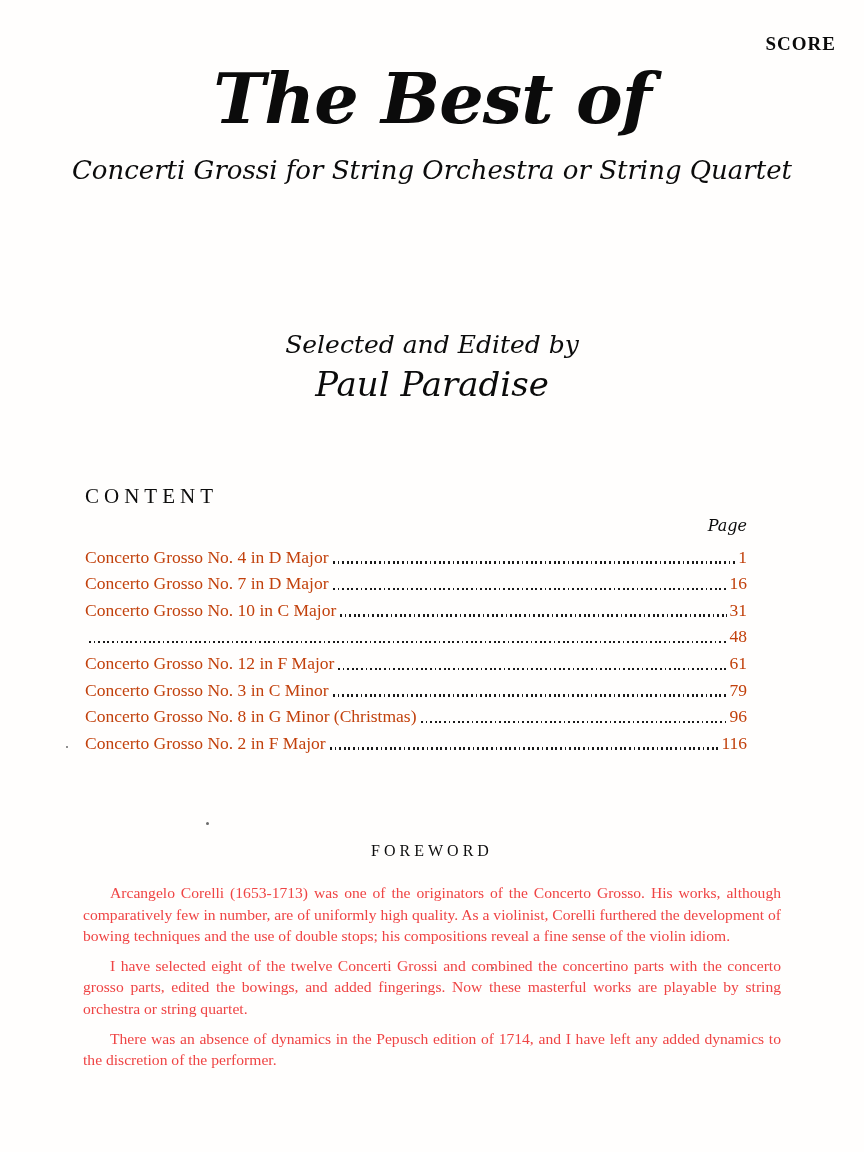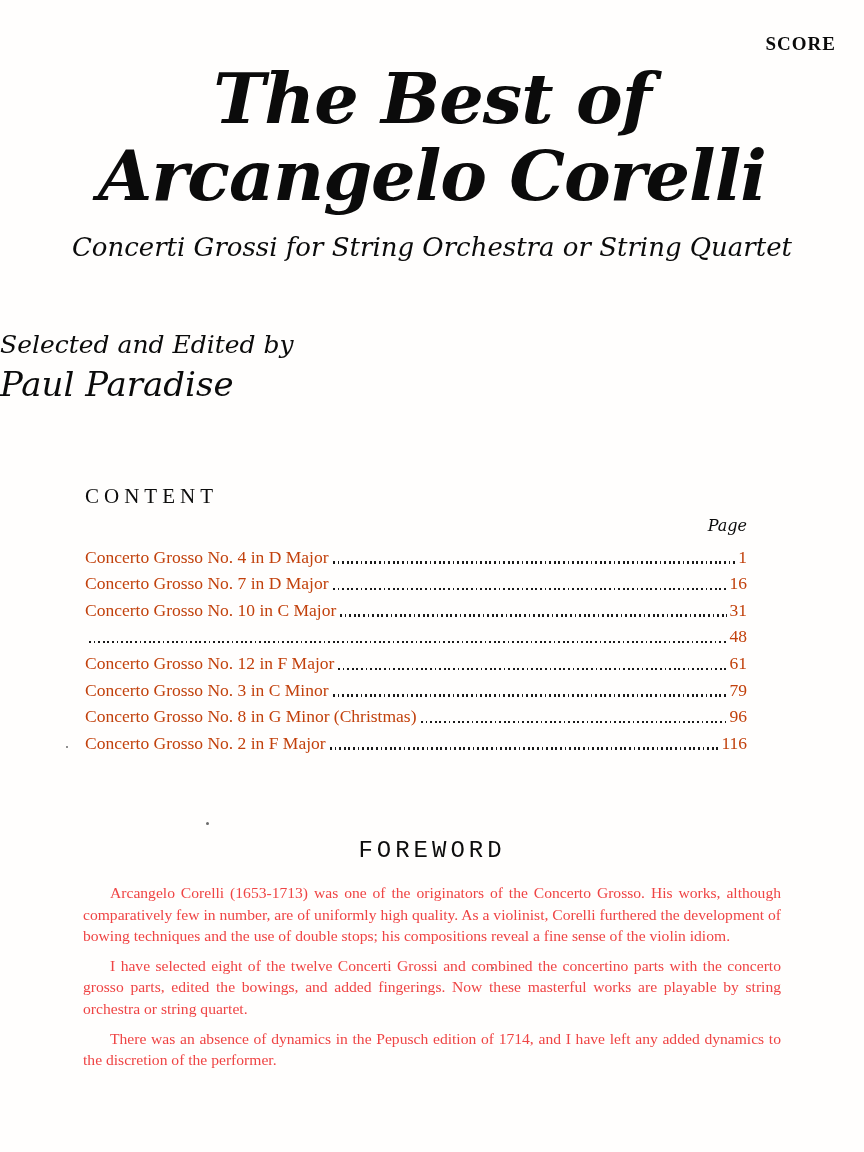--- a/index.html
+++ b/index.html
@@ -58,20 +58,21 @@
     line-height: 32px;
     white-space: nowrap;
   }
 
   
   .byline-block {
     position: absolute;
     top: 330px;
     left: 0;
     right: 0;
+    text-align: center;
     font-family: "DejaVu Serif", serif;
     font-style: italic;
   }
   .byline-prefix {
     font-size: 25px;
     line-height: 30px;
   }
   .editor-name {
     margin-top: 5px;
     font-size: 34px;
@@ -128,26 +129,25 @@
 
   
   .foreword-block {
     position: absolute;
     top: 838px;
     left: 83px;
     right: 83px;
   }
   .foreword-heading {
     text-align: center;
-    font-size: 24px;
+    font-size: 16px;
     letter-spacing: 4px;
     line-height: 26px;
     margin-bottom: 18px;
     color: #0d0d0d;
-    font-family: Liberation Mono, monospace;
   }
   .foreword-para {
     margin: 0 0 8px 0;
     font-size: 15.6px;
     line-height: 21.6px;
     text-align: justify;
     text-indent: 27px;
     color: #ef4444;
   }
 
@@ -163,21 +163,20 @@
 </style>
 </head>
 <body>
 
 <div class="page">
 
   <div class="corner-label">SCORE</div>
 
   <div class="title-block">
     <div class="title-line">The Best of</div>
-    <div class="title-line">Arcangelo Corelli</div>
     <div class="subtitle">Concerti Grossi for String Orchestra or String Quartet</div>
   </div>
 
   <div class="byline-block">
     <div class="byline-prefix">Selected and Edited by</div>
     <div class="editor-name">Paul Paradise</div>
   </div>
 
   <div class="content-block">
     <div class="content-heading">CONTENT</div>

